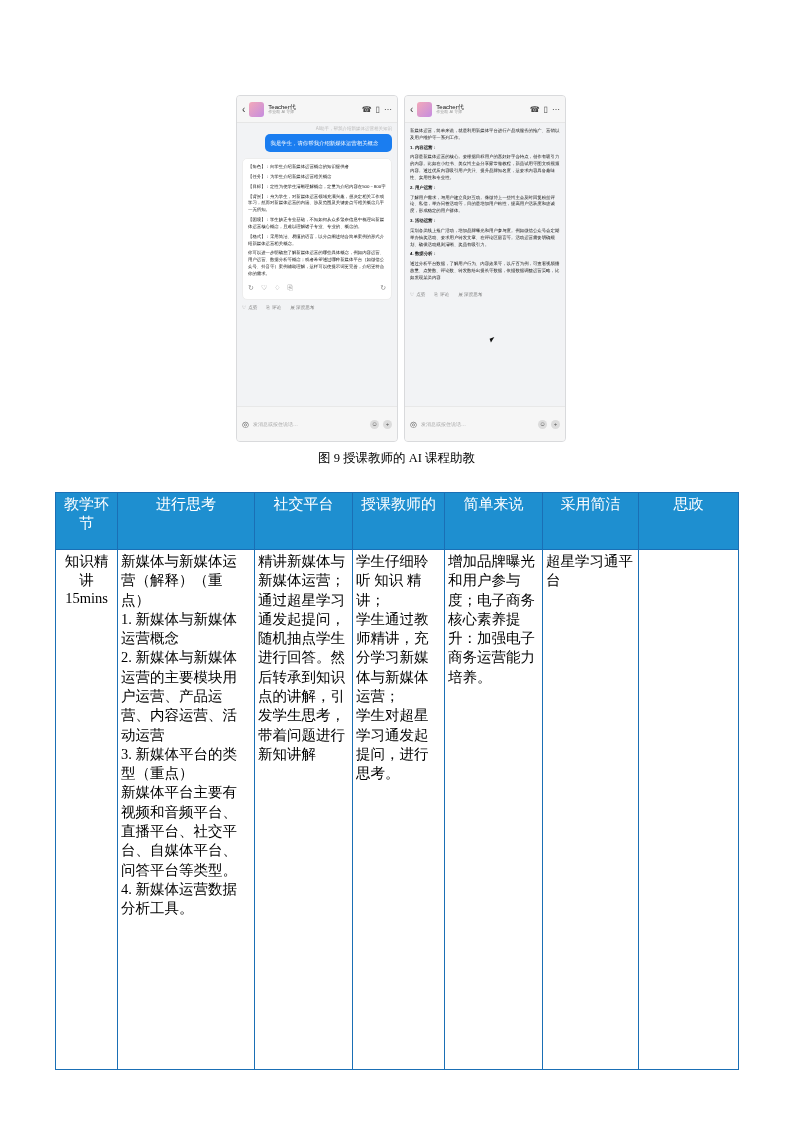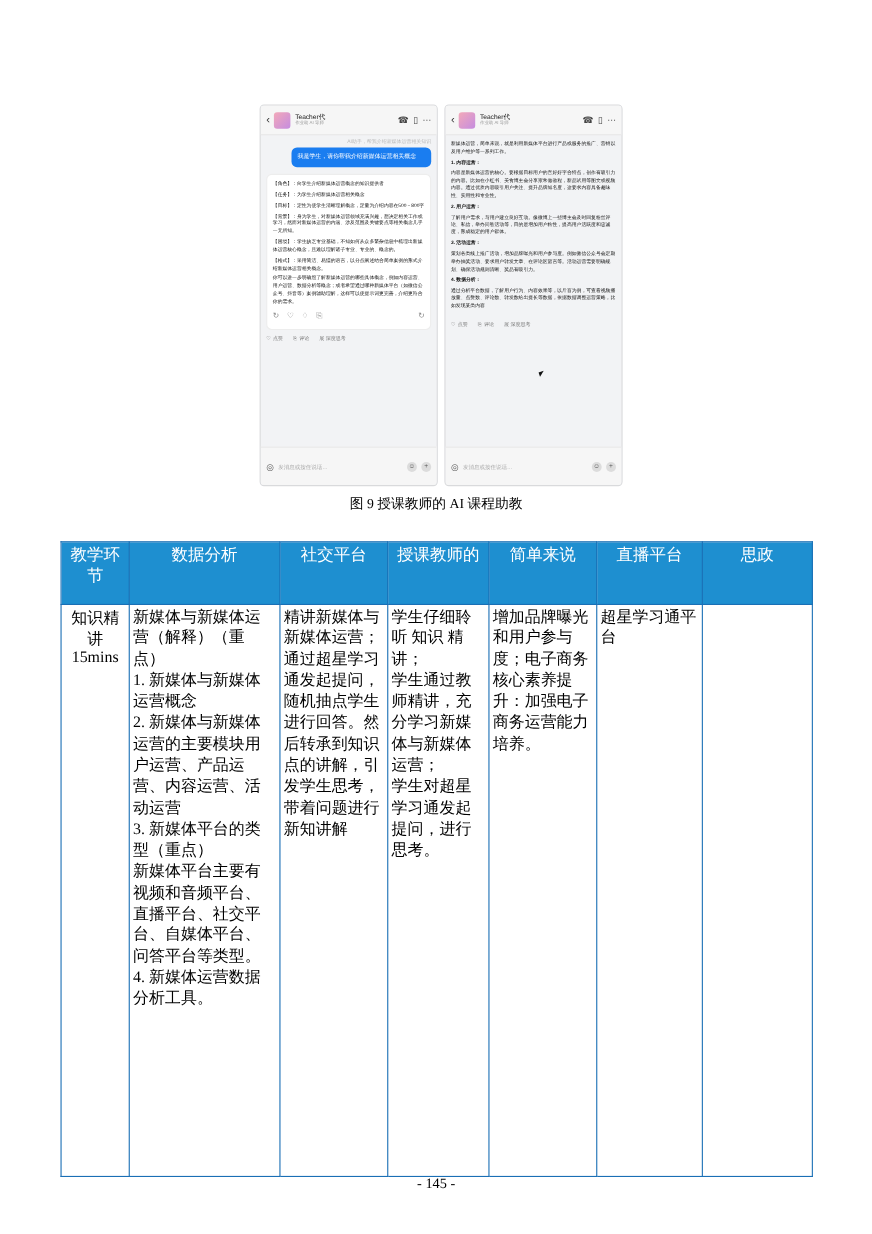--- a/index.html
+++ b/index.html
@@ -267,25 +267,25 @@
       <col style="width:137px">
       <col style="width:98px">
       <col style="width:92px">
       <col style="width:98px">
       <col style="width:96px">
       <col style="width:100px">
     </colgroup>
     <thead>
       <tr>
         <th>教学环节</th>
-        <th>数据分析</th>
+        <th>进行思考</th>
         <th>社交平台</th>
         <th>授课教师的</th>
         <th>简单来说</th>
-        <th>直播平台</th>
+        <th>采用简洁</th>
         <th>思政</th>
       </tr>
     </thead>
     <tbody>
       <tr style="height:520px">
         <td class="stage" style="white-space:pre-line">知识精讲
 15mins</td>
         <td class="cell" style="white-space:pre-line">新媒体与新媒体运营（解释）（重点）
 1. 新媒体与新媒体运营概念
 2. 新媒体与新媒体运营的主要模块用户运营、产品运营、内容运营、活动运营
@@ -297,14 +297,13 @@
         <td class="cell" style="white-space:pre-line">学生仔细聆听 知识 精 讲；
 学生通过教师精讲，充分学习新媒体与新媒体运营；
 学生对超星学习通发起提问，进行思考。</td>
         <td class="cell">增加品牌曝光和用户参与度；电子商务核心素养提升：加强电子商务运营能力培养。</td>
         <td class="cell">超星学习通平台</td>
         <td class="cell"></td>
       </tr>
     </tbody>
   </table>
 
-  <div class="pagenum">- 145 -</div>
 </div>
 
 </body></html>

